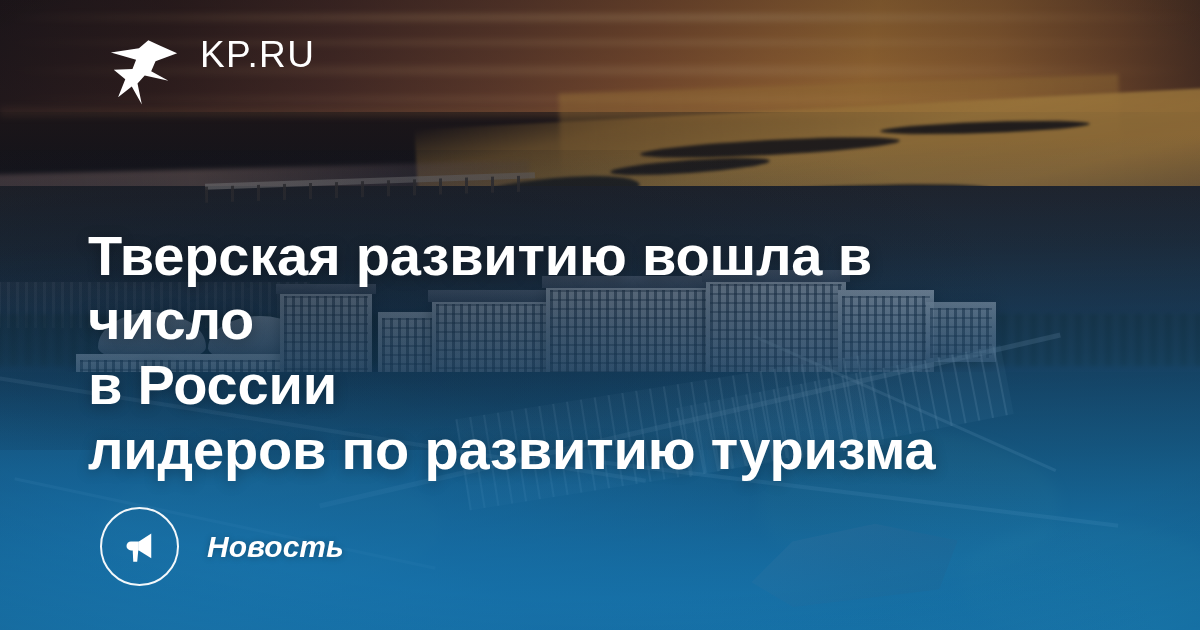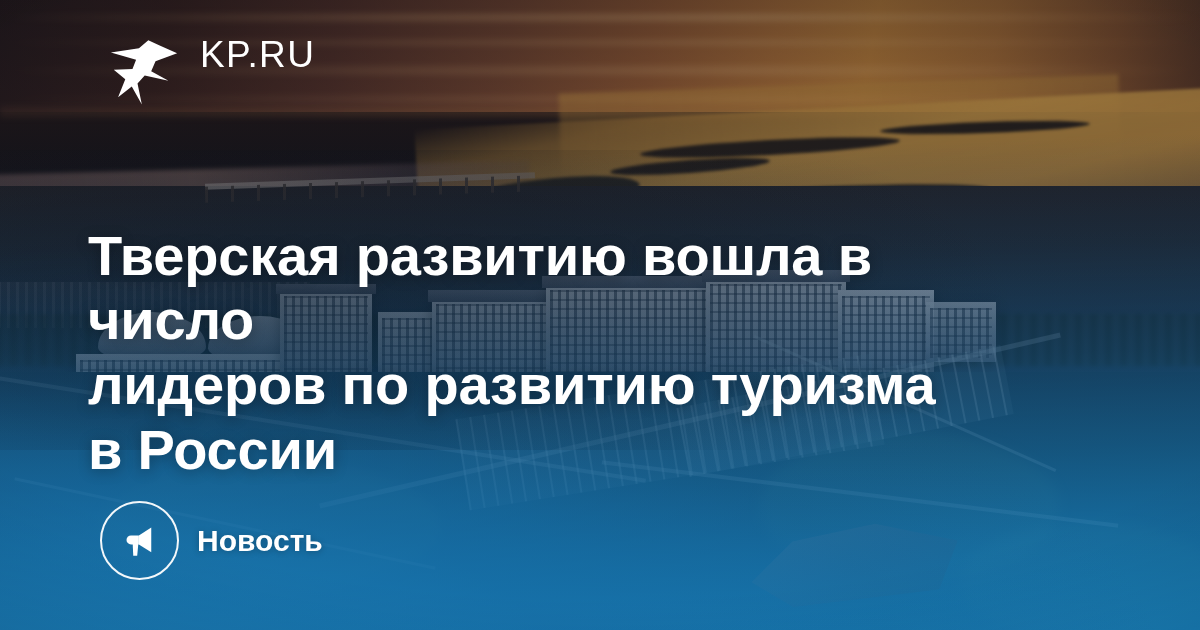--- a/index.html
+++ b/index.html
@@ -338,25 +338,26 @@
     font-weight: 700;
     line-height: 1.16;
     letter-spacing: -0.2px;
     text-shadow: 0 2px 14px rgba(0,0,0,.30);
   }
   .headline .ln { display: block; }
 
   .tag {
     position: absolute;
     left: 100px;
-    bottom: 50px;
+    bottom: 44px;
     display: flex;
     align-items: center;
-    gap: 18px;
+    gap: 28px;
     z-index: 10;
+    font-style: italic;
   }
   .tag-badge {
     width: 75px;
     height: 75px;
     border-radius: 50%;
     border: 2.5px solid rgba(255,255,255,.95);
     display: flex;
     align-items: center;
     justify-content: center;
     flex: none;
@@ -469,22 +470,22 @@
     <span>
       <svg class="brand-mark" viewBox="0 0 100 100" aria-hidden="true">
         <path fill="#ffffff" d="M4 23 L43 17 L56 6 L71 13 L96 24 L66 35 L60 49 L84 62 L51 55 L41 66 L47 95 L33 70 L14 85 L24 60 L8 47 L34 46 L39 33 Z"></path>
       </svg>
     </span>
     <span class="brand-text">KP.RU</span>
   </div>
 
   <h1 class="headline">
     <span class="ln">Тверская развитию вошла в число</span>
+    <span class="ln">в России</span>
     <span class="ln">лидеров по развитию туризма</span>
-    <span class="ln">в России</span>
   </h1>
 
   <div class="tag">
     <span class="tag-badge">
       <svg class="megaphone" viewBox="0 0 64 64" aria-hidden="true">
         <path fill="#ffffff" d="M52 8 L52 52 L30 38 L30 22 Z"></path>
         <path fill="#ffffff" d="M16 22 L30 22 L30 38 L16 38 A8 8 0 0 1 16 22 Z"></path>
         <path fill="#ffffff" d="M19 37 L29 37 L27 58 L20 58 Z"></path>
       </svg>
     </span>

